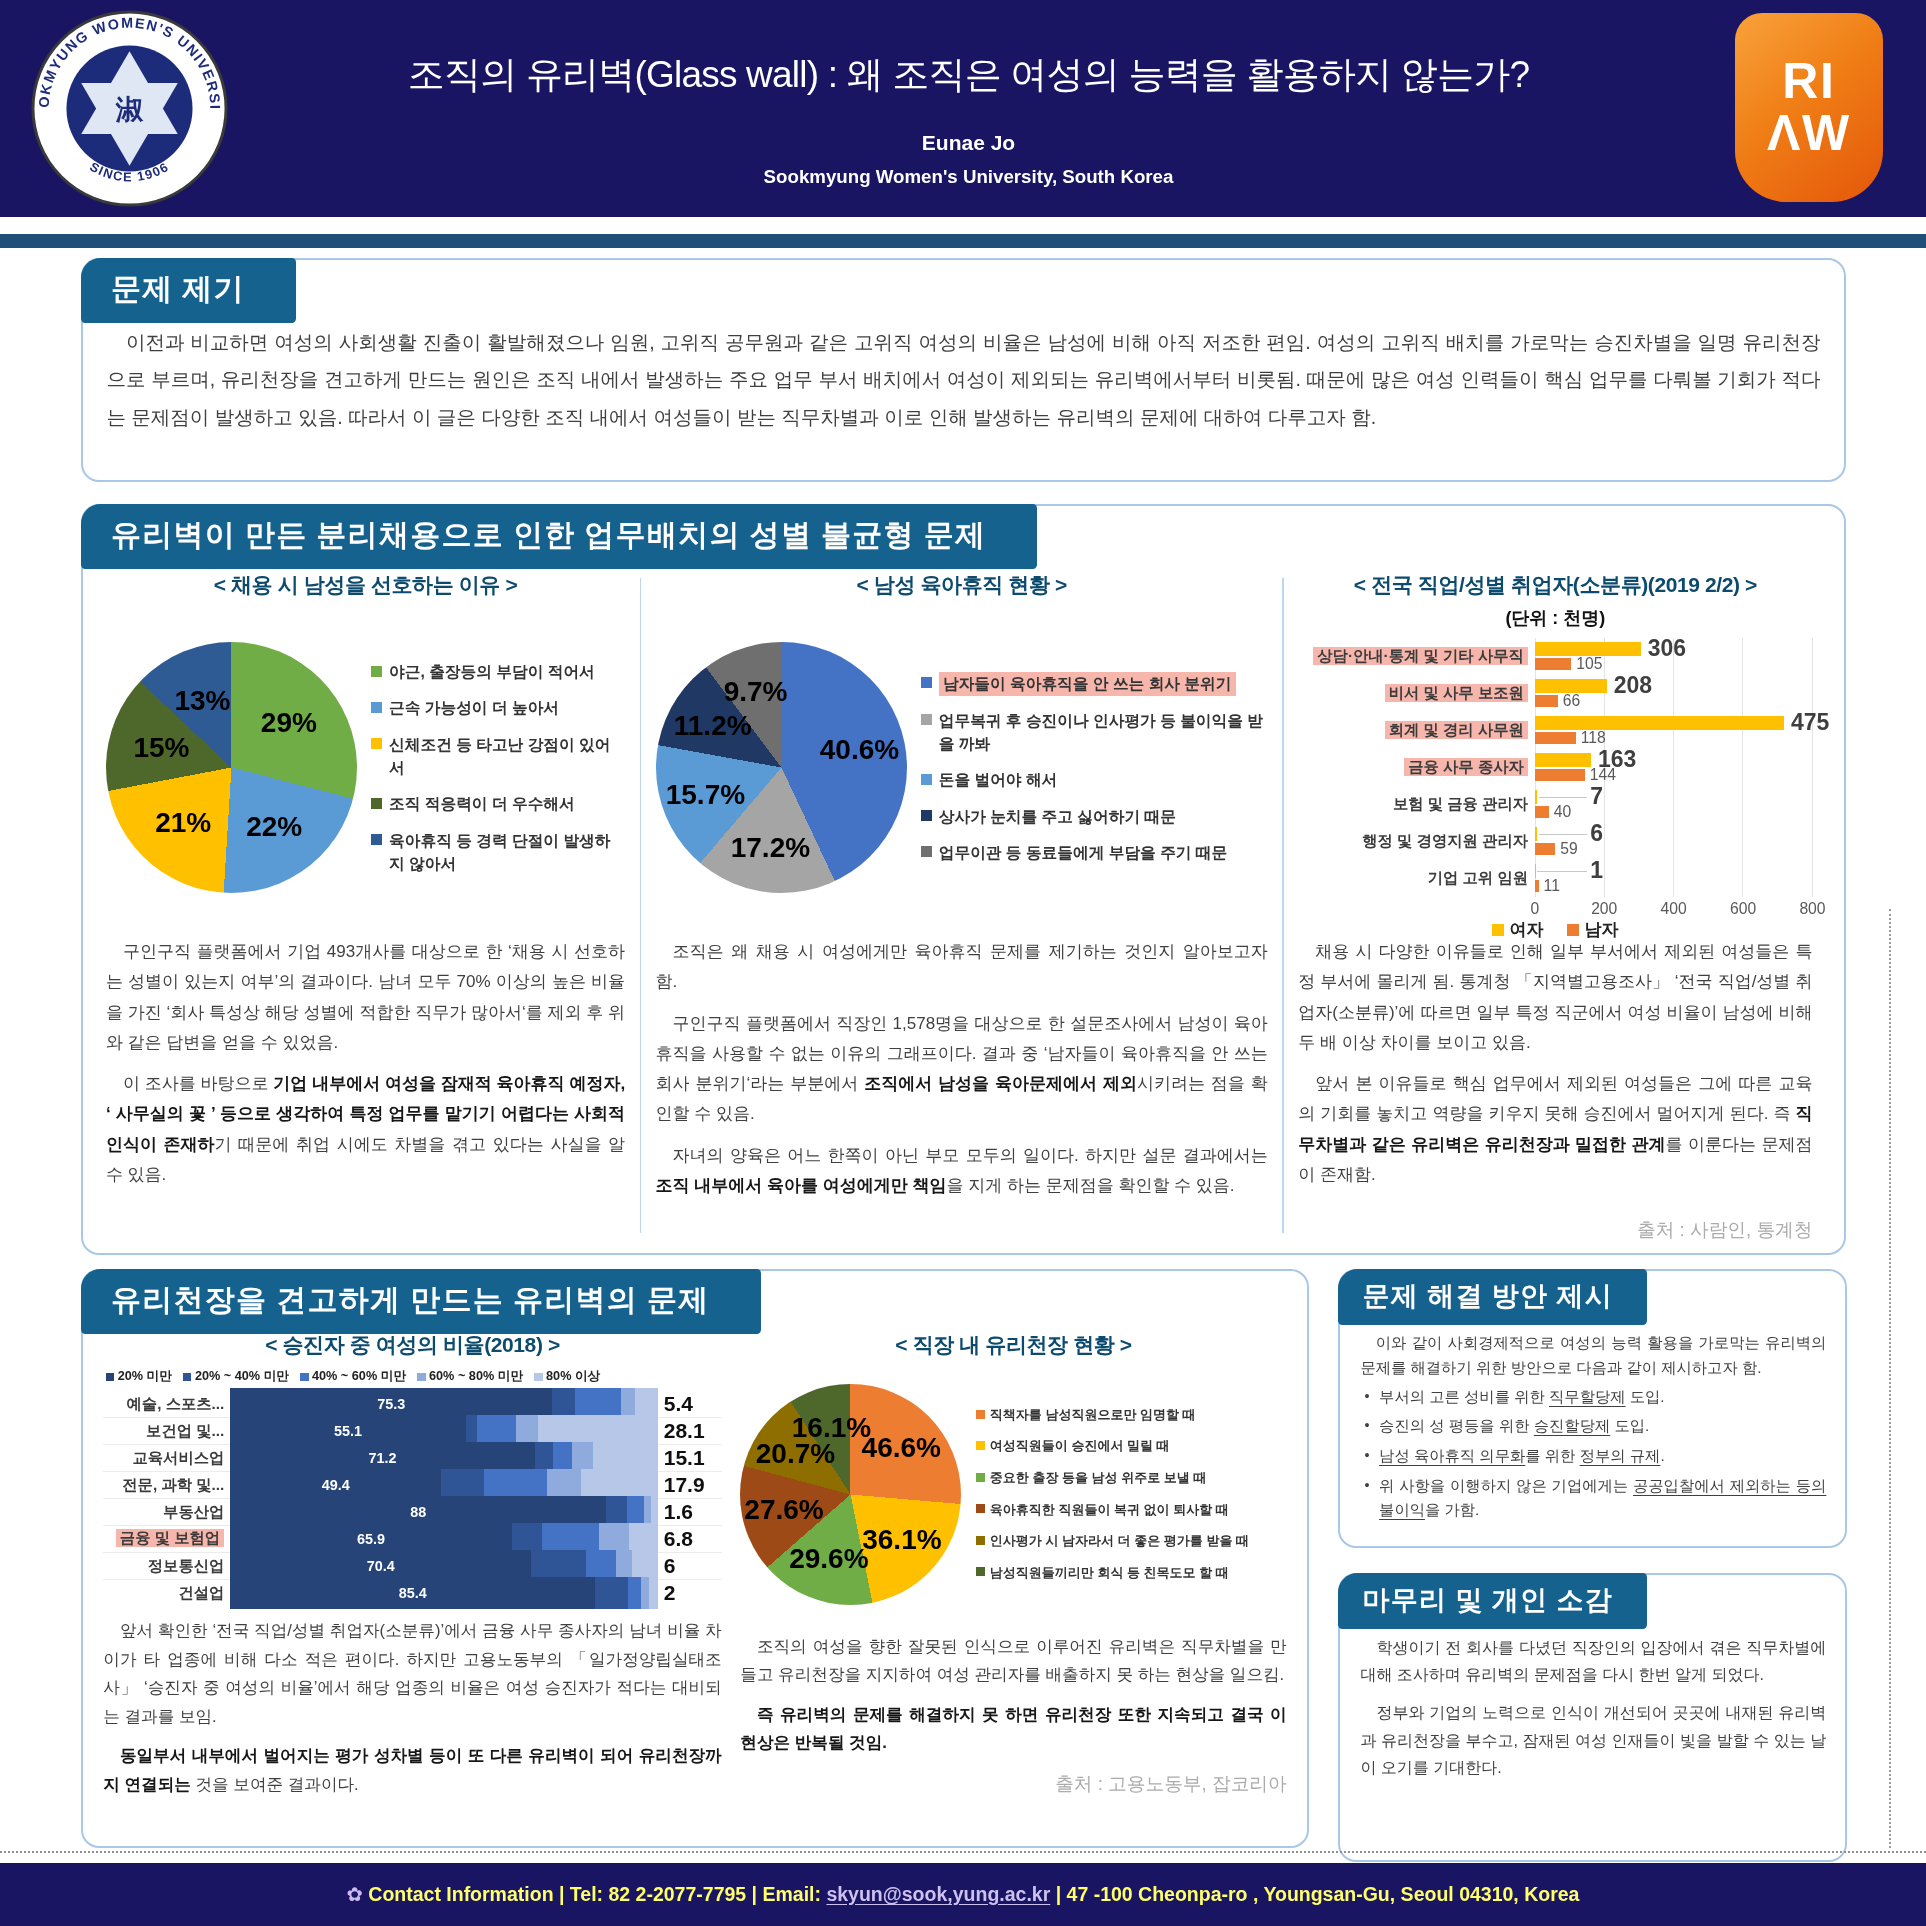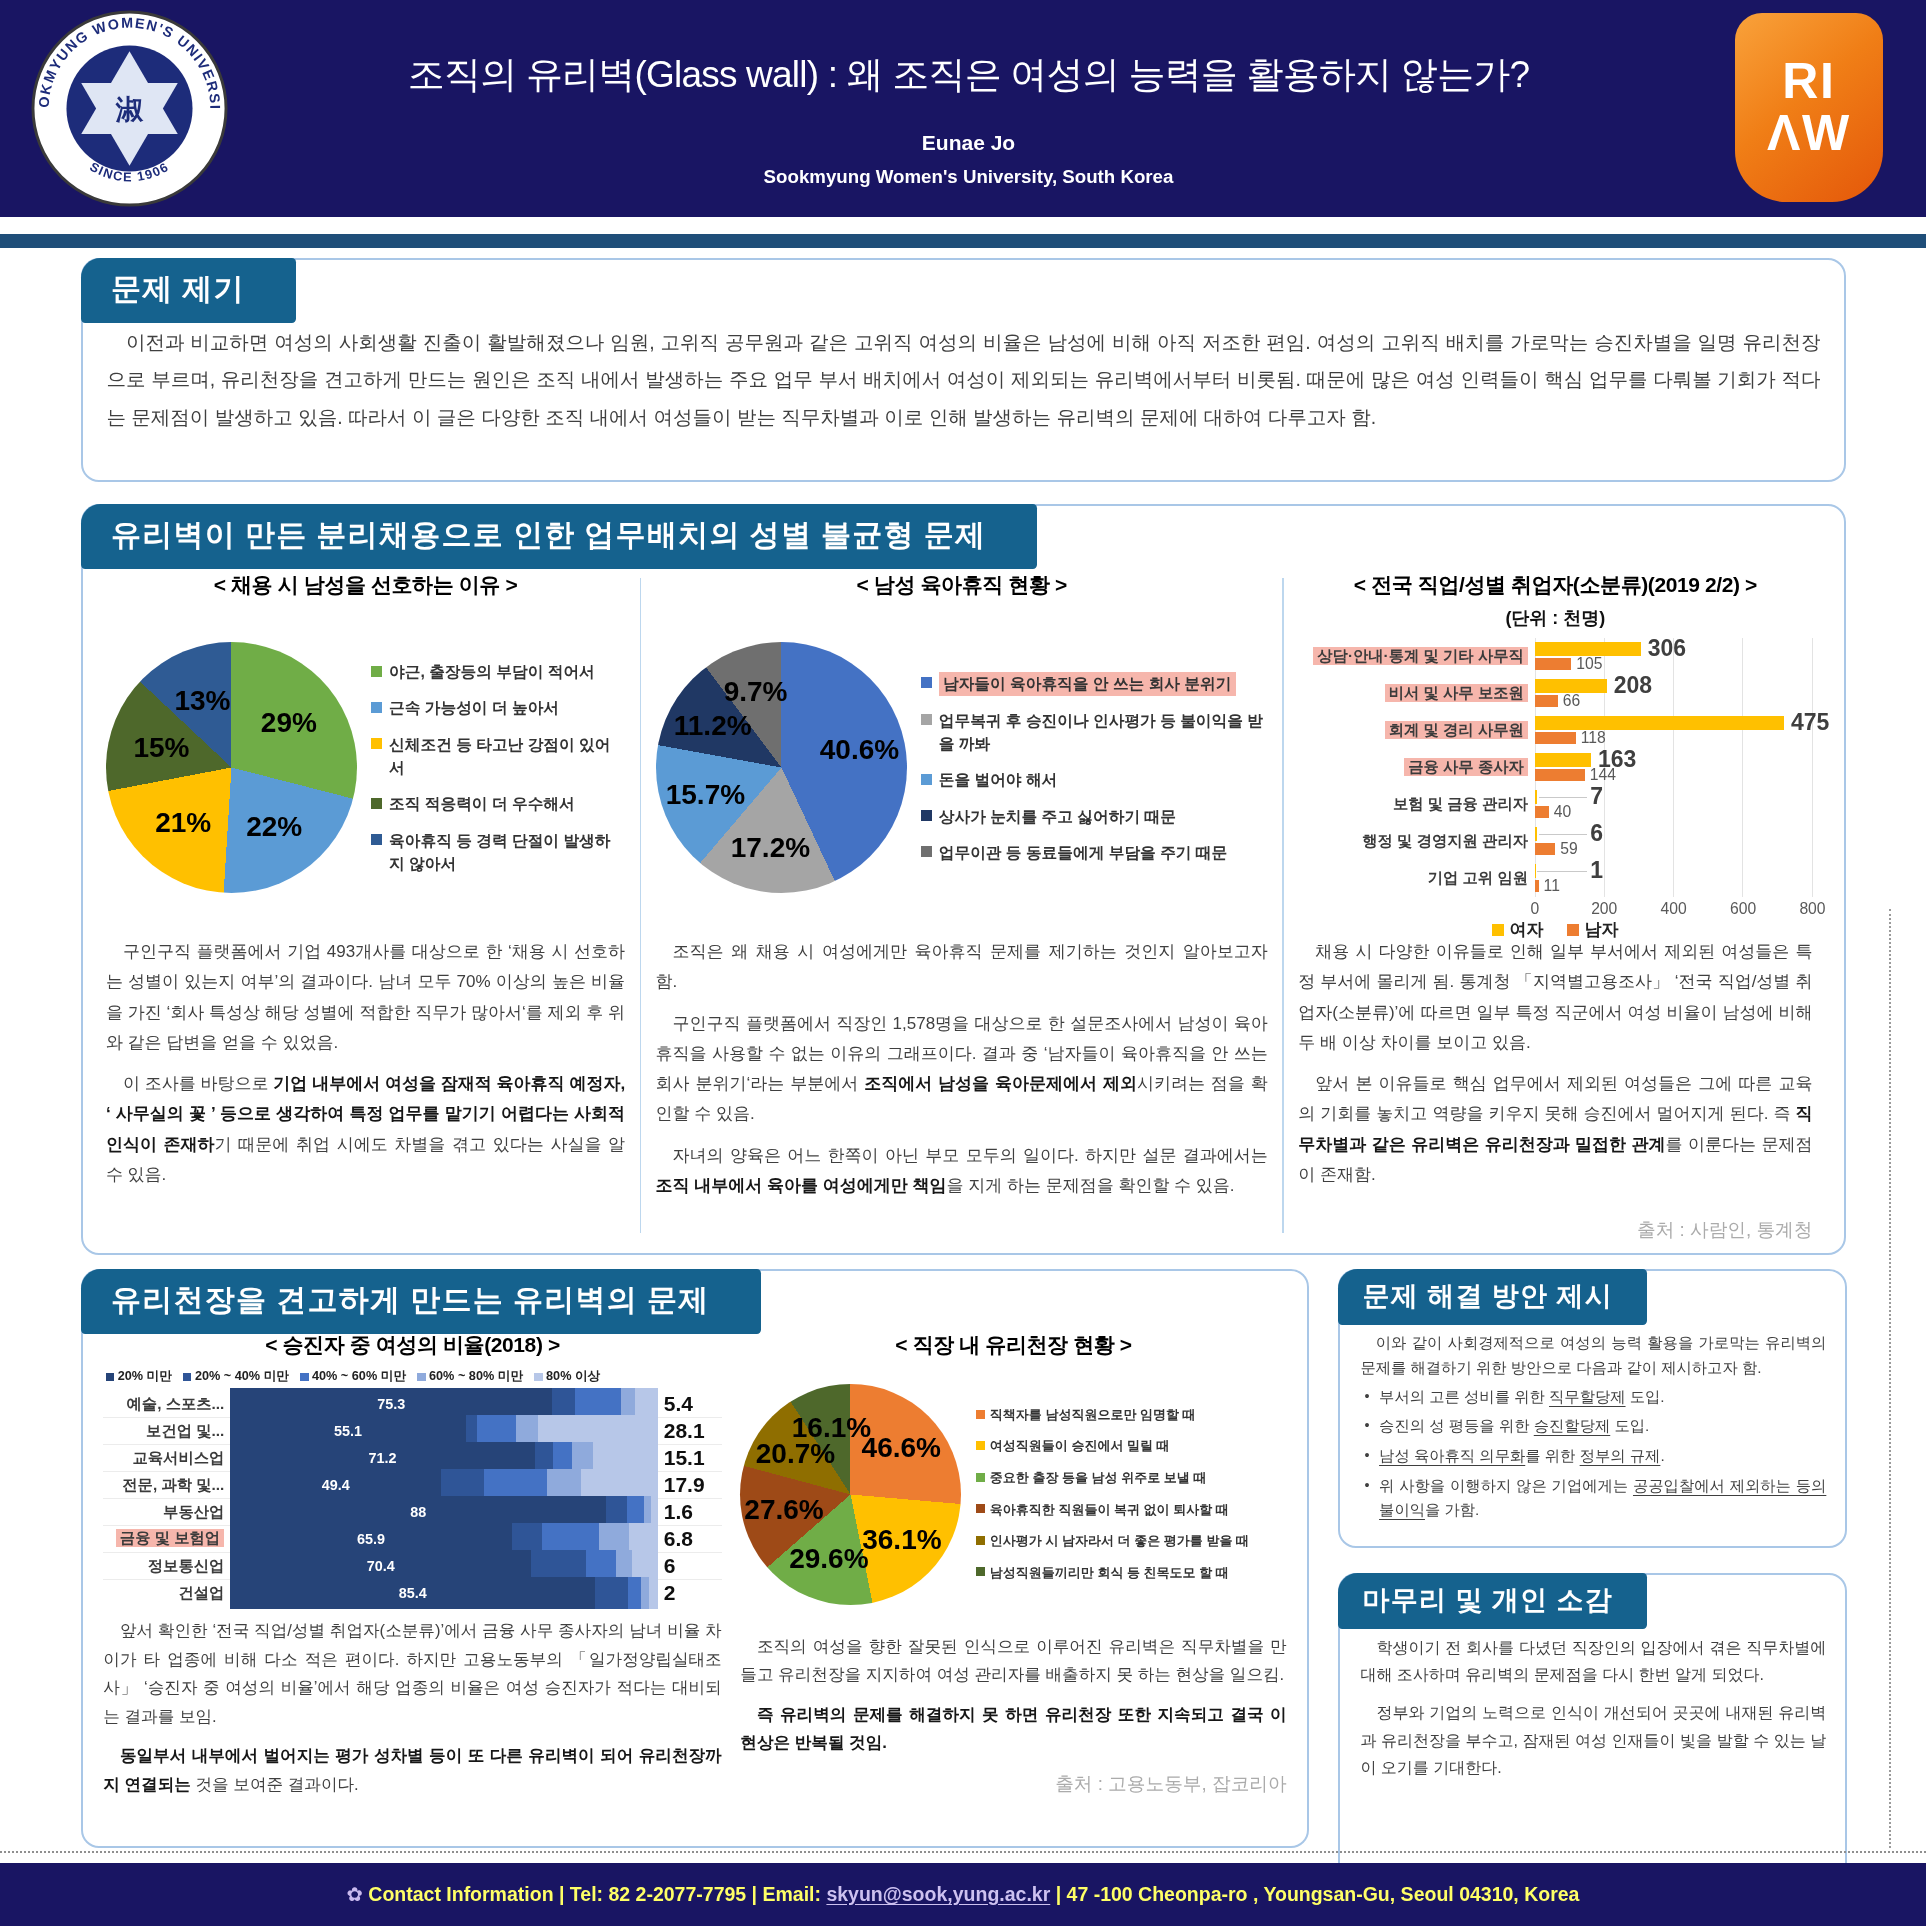--- a/index.html
+++ b/index.html
@@ -43,21 +43,21 @@
   
   .s1{left:81px;top:258px;width:1765px;height:224px;}
   .s1 .body{position:absolute;left:23.4px;right:23.4px;top:64px;font-size:19.5px;line-height:1.92;}
 
   
   .s2{left:81px;top:504px;width:1765px;height:751px;}
   .cols{position:absolute;left:8.5px;right:8.5px;top:59px;bottom:7.6px;display:grid;
         grid-template-columns:548px 1.7px 641px 1.7px 543px;}
   .vsep{background:#BDD7EE;margin:12.7px 0;}
   .col{padding:2.5px 14.4px;display:flex;flex-direction:column;box-sizing:border-box;}
-  .ctitle{font-size:21px;font-weight:bold;color:#000000;text-align:center;letter-spacing:-0.4px;
+  .ctitle{font-size:21px;font-weight:bold;color:#0c4a6e;text-align:center;letter-spacing:-0.4px;
           margin:3.4px 0 7.6px 0;flex:none;}
   .zone{height:323px;flex:none;}
   .pie-wrap{display:flex;align-items:center;gap:14.4px;}
   .pie{position:relative;border-radius:50%;flex:none;}
   .pie-std{width:251px;height:251px;}
   .pie-sm{width:221px;height:221px;}
   .plabel{position:absolute;transform:translate(-50%,-50%);font-weight:bold;font-size:28px;
           color:#000;white-space:nowrap;}
   .legend{display:flex;flex-direction:column;gap:12.7px;}
   .legend .li{display:flex;gap:6.8px;align-items:flex-start;font-size:15.7px;font-weight:bold;
@@ -114,21 +114,21 @@
   .zone3{height:255px;}
 
   
   .sol{left:1338px;top:1269px;width:509px;height:279px;}
   .sol .body{position:absolute;left:20.4px;right:18.7px;top:60px;font-size:15.3px;line-height:1.62;}
   .sol .body p{margin:0 0 4.2px 0;}
   .bullets{margin:2.5px 0 0 0;padding:0;list-style:none;}
   .bullets li{position:relative;padding-left:18.7px;margin-bottom:6px;font-size:15.3px;
               line-height:1.55;color:#3F3F3F;text-align:justify;}
   .bullets li::before{content:"•";position:absolute;left:4.2px;top:0;color:#404040;font-size:14.4px;}
-  .clo{left:1338px;top:1573px;width:509px;height:352px;}
+  .clo{left:1338px;top:1573px;width:509px;height:289px;}
   .clo .body{position:absolute;left:20.4px;right:18.7px;top:59px;font-size:16px;line-height:1.7;}
 
   
   .dot-h{position:absolute;left:0;top:1851px;width:100%;border-top:2.5px dotted #8F8F8F;}
   .dot-v{position:absolute;left:1889px;top:909px;height:939px;border-left:2.5px dotted #9A9A9A;}
   .footer{position:absolute;left:0;top:1863px;width:100%;height:63px;background:#191563;
           display:flex;align-items:center;justify-content:center;color:#FFFF66;
           font-size:19.5px;font-weight:bold;}
   .footer .flower{color:#C9B9EE;font-weight:normal;}
   .footer .mail{color:#CDC1F0;text-decoration:underline;text-underline-offset:3.4px;}

